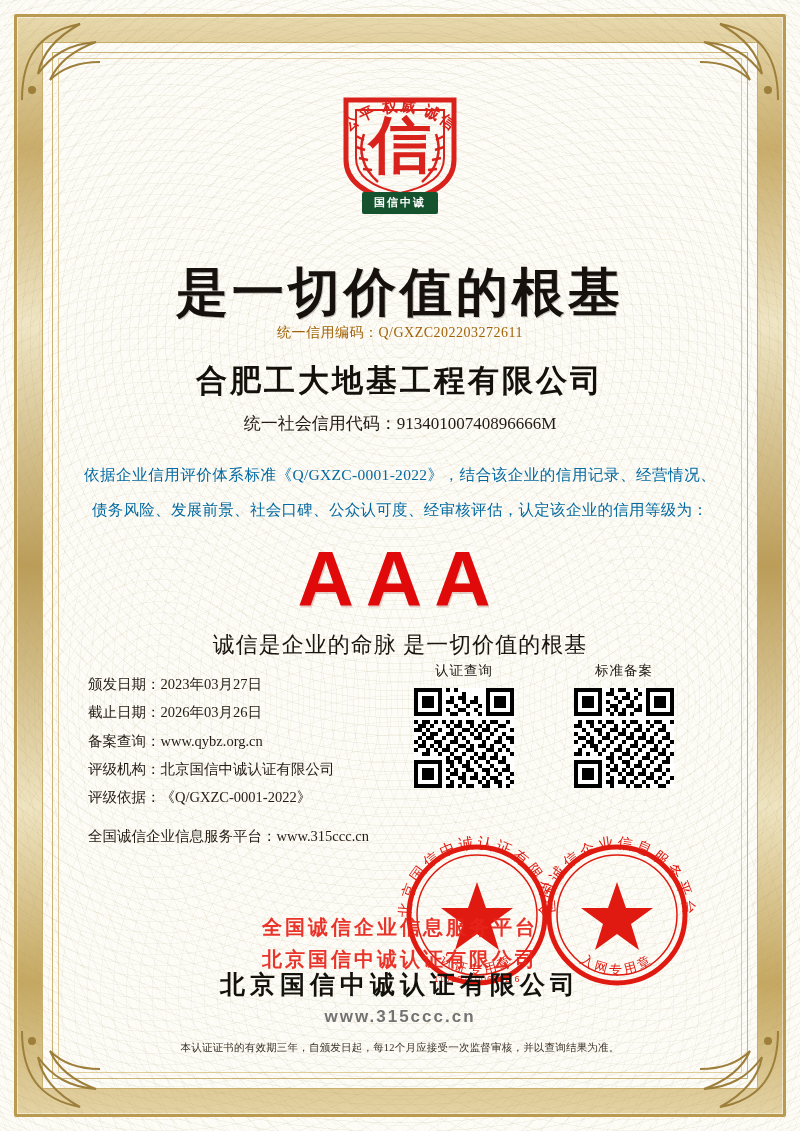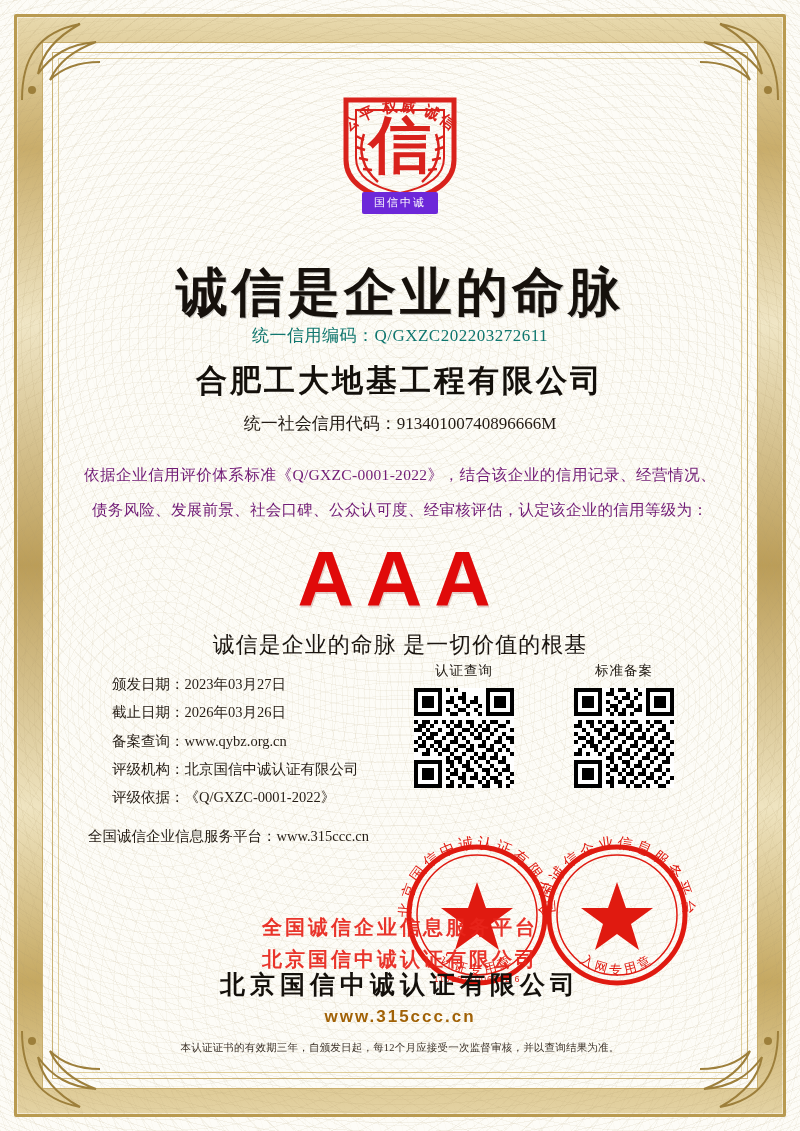--- a/index.html
+++ b/index.html
@@ -117,48 +117,49 @@
     font-weight: bold;
     color: #d9221c;
     line-height: 1;
     letter-spacing: 0;
   }
   .emblem-ribbon {
     position: absolute;
     left: 50%;
     top: 126px;
     transform: translateX(-50%);
-    background: #6d28d9;
+    background: #14532d;
     color: #fff;
     font-family: "Liberation Sans", sans-serif;
     font-size: 11px;
     letter-spacing: 2px;
     padding: 3px 12px 4px;
     border-radius: 2px;
     white-space: nowrap;
+    font-weight: bold;
   }
 
   
   .main-title {
     position: absolute;
     top: 196px;
     left: 0; right: 0;
     font-family: "Liberation Sans", sans-serif;
     font-size: 52px;
     font-weight: bold;
     letter-spacing: 4px;
     color: #16110c;
     text-shadow: 1px 1px 0 rgba(0,0,0,.22);
   }
   .code-line {
     position: absolute;
     top: 262px;
     left: 0; right: 0;
-    font-size: 17px;
-    color: #0f766e;
+    font-size: 14px;
+    color: #a16207;
     letter-spacing: .5px;
   }
   .company {
     position: absolute;
     top: 298px;
     left: 0; right: 0;
     font-family: "Liberation Sans", sans-serif;
     font-size: 31px;
     font-weight: bold;
     letter-spacing: 3px;
@@ -172,21 +173,21 @@
     color: #231b14;
   }
 
   
   .para {
     position: absolute;
     top: 396px;
     left: 22px; right: 22px;
     font-size: 15.5px;
     line-height: 2.25;
-    color: #701a75;
+    color: #0369a1;
     text-align: justify;
     text-align-last: center;
     letter-spacing: .3px;
   }
 
   
   .grade {
     position: absolute;
     top: 478px;
     left: 0; right: 0;
@@ -209,21 +210,20 @@
 
   
   .info {
     position: absolute;
     top: 608px;
     left: 26px;
     text-align: left;
     font-size: 14.5px;
     line-height: 1.95;
     color: #241c14;
-    margin-left: 24px;
   }
   .info .row { white-space: nowrap; }
   .info .lab { color: #241c14; }
 
   .notice {
     position: absolute;
     top: 728px;
     left: 26px;
     font-size: 14.5px;
     font-weight: bold;
@@ -282,21 +282,21 @@
     color: #14100b;
   }
   .footer-site {
     position: absolute;
     bottom: 42px;
     left: 0; right: 0;
     font-family: "Liberation Sans", sans-serif;
     font-size: 17px;
     font-weight: bold;
     letter-spacing: 2px;
-    color: #a16207;
+    color: #737373;
   }
   .footer-note {
     position: absolute;
     bottom: 14px;
     left: 0; right: 0;
     font-size: 10.5px;
     color: #3b3128;
     letter-spacing: .2px;
   }
 </style>
@@ -357,21 +357,21 @@
           <path d="M30,46 l-8,-4 M31,56 l-9,-3 M34,66 l-9,-2 M38,76 l-9,-1"></path>
           <path d="M102,40 C108,56 104,74 88,88"></path>
           <path d="M102,46 l8,-4 M101,56 l9,-3 M98,66 l9,-2 M94,76 l9,-1"></path>
         </g>
       </svg>
 
       <div class="xin-char">信</div>
       <div class="emblem-ribbon">国信中诚</div>
     </div>
 
-    <div class="main-title">诚信是企业的命脉</div>
+    <div class="main-title">是一切价值的根基</div>
 
     <div class="code-line">
       <span>统一信用编码：</span><span>Q/GXZC202203272611</span>
     </div>
 
     <div class="company">合肥工大地基工程有限公司</div>
 
     <div class="usci">
       <span>统一社会信用代码：</span><span>91340100740896666M</span>
     </div>

